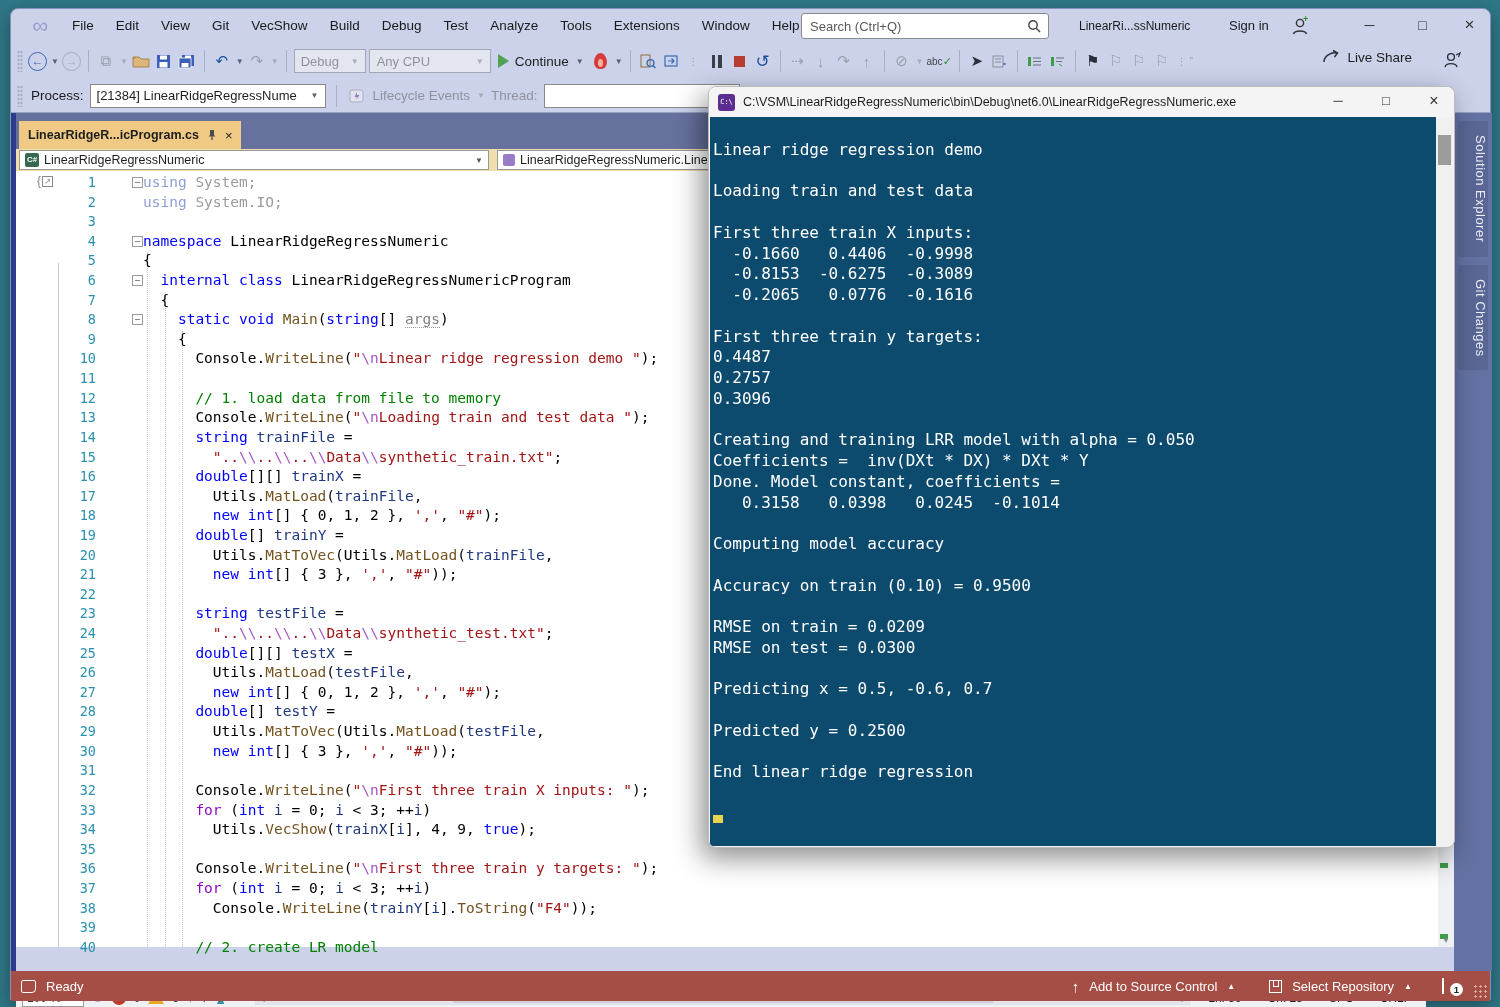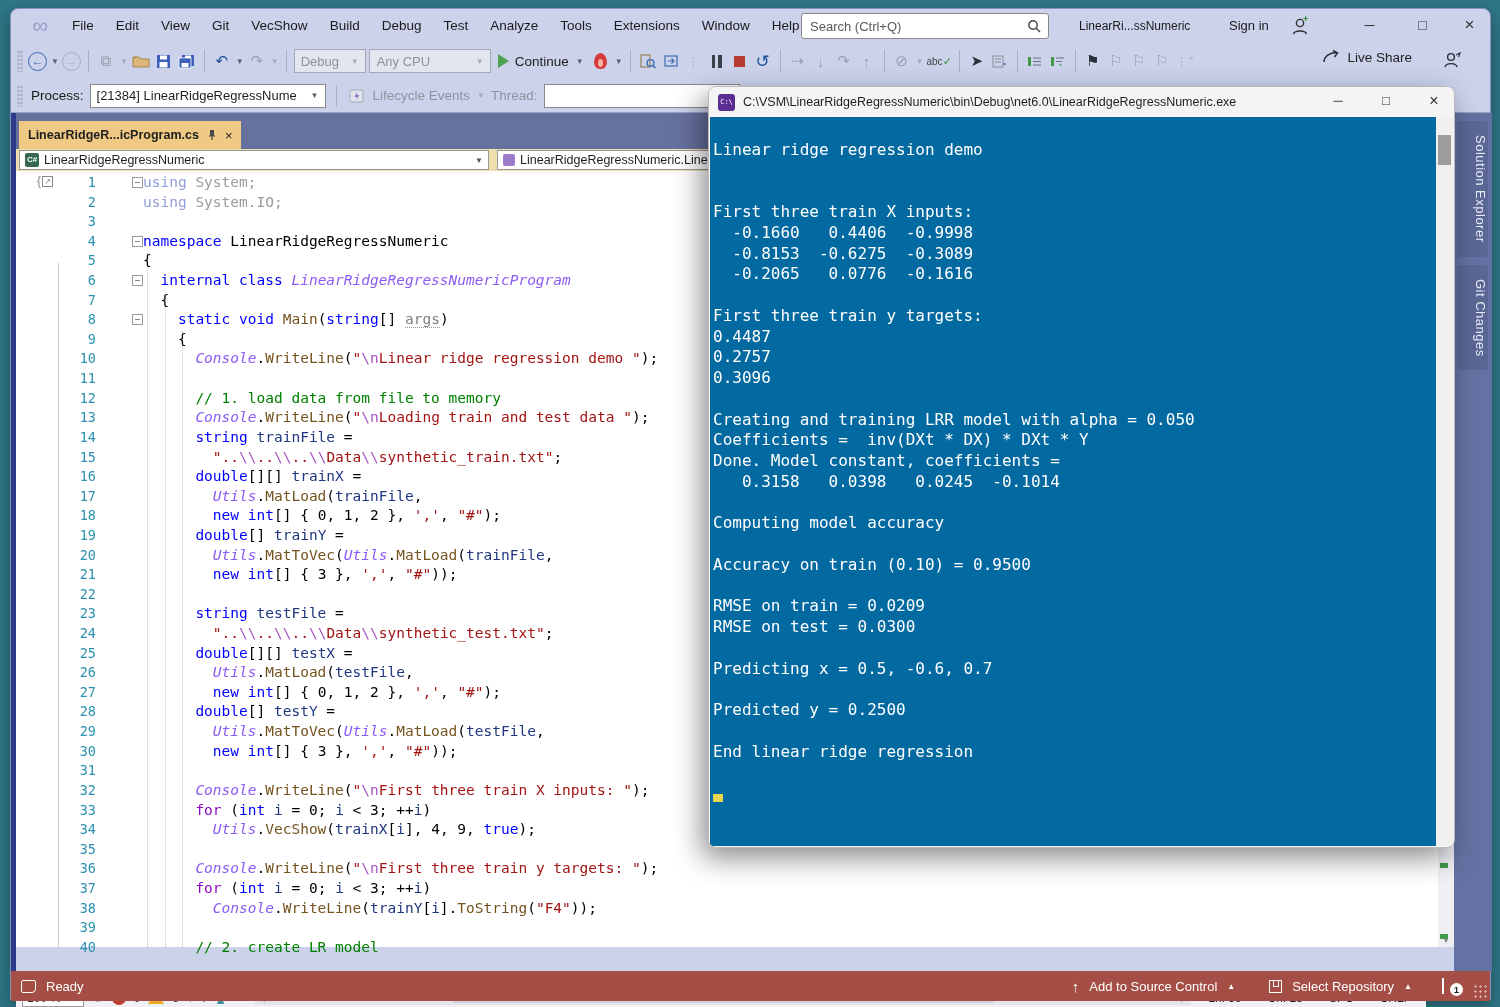--- a/index.html
+++ b/index.html
@@ -86,21 +86,21 @@
   #accent { position:absolute; left:0; top:104px; width:5px; height:858px; background:#2C3B8A; z-index:5; }
   #coderows { position:absolute; left:5px; top:2px; width:1422px; }
   .crow { display:flex; height:19.62px; line-height:19.62px; }
   .ln { width:80px; text-align:right; color:#2B91AF; font-size:13.5px;
         font-family:"DejaVu Sans Mono","Liberation Mono",monospace; }
   .foldcol { width:47px; position:relative; }
   .foldbox { position:absolute; left:36px; top:4px; width:11px; height:11px; border:1px solid #9a9a9a;
              background:#fff; font-size:9px; line-height:8px; text-align:center; color:#444; z-index:2; }
   .codetext { font-family:"DejaVu Sans Mono","Liberation Mono",monospace; font-size:14.5px;
               white-space:pre; color:#000; }
-  .kw{color:#0000FF;} .ctl{color:#8F08C4;} .ty{color:#8b5cf6;font-style:italic;} .mth{color:#74531F;}
+  .kw{color:#0000FF;} .ctl{color:#8F08C4;} .ty{color:#000000;} .mth{color:#74531F;}
   .var{color:#1F377F;} .str{color:#A31515;} .esc{color:#A656C8;} .com{color:#008000;}
   .gry{color:#9b9b9b;} .gkw{color:#8f9fd6;} .pln{color:#000;}
   .par{color:#808080; border-bottom:1px dotted #9a9a9a;}
   .oline { position:absolute; left:46.5px; width:1px; background:#c9c9c9; }
   .iguide { position:absolute; width:0; border-left:1px dotted #c4c4c4; }
   #brace-glyph { position:absolute; left:26px; top:3px; color:#8a8a8a; font-size:12px; display:flex; gap:1px; }
   #brace-glyph .bx { width:11px; height:11px; border:1px solid #8a8a8a; font-size:8px; line-height:10px;
                      text-align:center; margin-top:2px; }
 
   
@@ -147,21 +147,21 @@
 
   
   #conwin { position:absolute; left:708px; top:86px; width:747px; height:762px; background:#F4F4F4;
             border-radius:8px; box-shadow:-6px 10px 28px rgba(0,0,0,.45); z-index:50; overflow:hidden;
             border:1px solid #bbb; }
   #contitle { height:30px; display:flex; align-items:center; padding-left:9px; gap:8px; background:#F4F4F4; }
   #con-ico { width:17px; height:17px; background:#5C2D91; border-radius:3px; color:#fff; font-size:7px;
              line-height:17px; text-align:center; font-family:"DejaVu Sans Mono",monospace; }
   #contitle .t { font-size:12.5px; color:#1e1e1e; flex:1; white-space:nowrap; overflow:hidden; }
   .cbtn { width:40px; height:30px; text-align:center; line-height:28px; font-size:13px; color:#333; }
-  #conbody { position:absolute; left:1px; top:30px; right:18px; bottom:1px; background:#0369a1;
+  #conbody { position:absolute; left:1px; top:30px; right:18px; bottom:1px; background:#0c4a6e;
              padding:2px 0 0 3px; }
   #conbody pre { font-family:"DejaVu Sans Mono","Liberation Mono",monospace; font-size:16px;
                  line-height:20.75px; color:#fff; height:20.75px; }
   #concursor { width:10px; height:8px; background:#E8D44D; margin-top:11px; }
   #convsb { position:absolute; right:1px; top:30px; width:17px; bottom:1px; background:#F0F0F0; }
   #convsb .thumb { position:absolute; left:2px; top:18px; width:13px; height:30px; background:#9c9c9c; }
 
   svg { display:block; }
 </style>
 </head>
@@ -680,20 +680,21 @@
     <span class="t">C:\VSM\LinearRidgeRegressNumeric\bin\Debug\net6.0\LinearRidgeRegressNumeric.exe</span>
     <span class="cbtn">─</span>
     <span class="cbtn">□</span>
     <span class="cbtn" style="font-size:16px">×</span>
   </div>
   <div id="conbody">
     <div id="conlines">
         <pre></pre>
         <pre>Linear ridge regression demo</pre>
         <pre></pre>
+        <pre>Loading train and test data</pre>
         <pre></pre>
         <pre>First three train X inputs:</pre>
         <pre>  -0.1660   0.4406  -0.9998</pre>
         <pre>  -0.8153  -0.6275  -0.3089</pre>
         <pre>  -0.2065   0.0776  -0.1616</pre>
         <pre></pre>
         <pre>First three train y targets:</pre>
         <pre>0.4487</pre>
         <pre>0.2757</pre>
         <pre>0.3096</pre>

